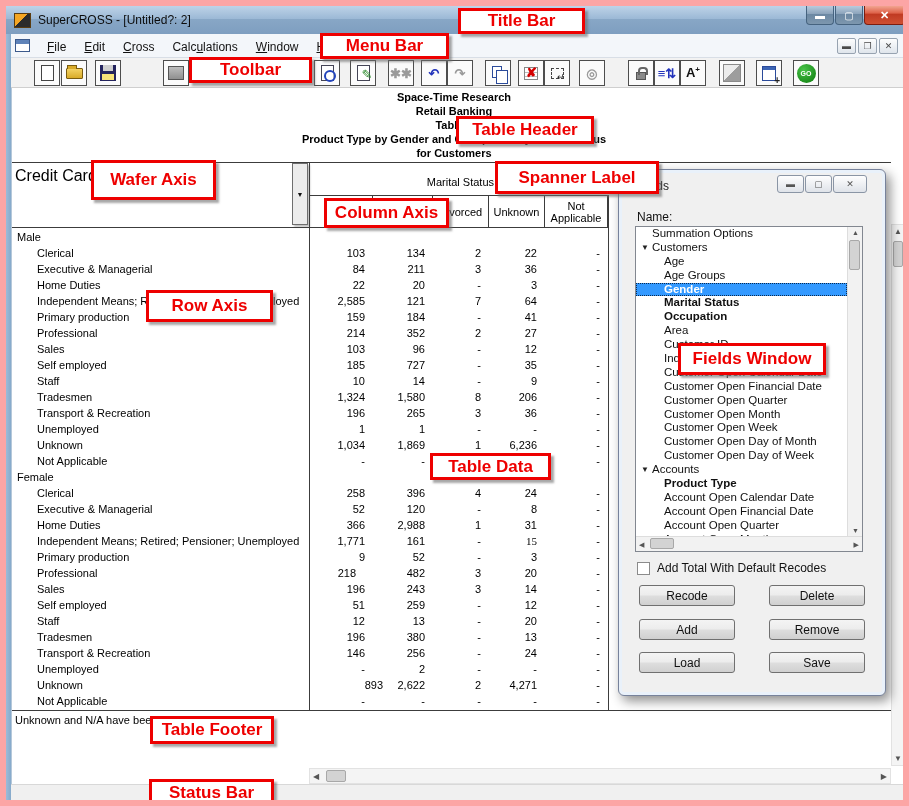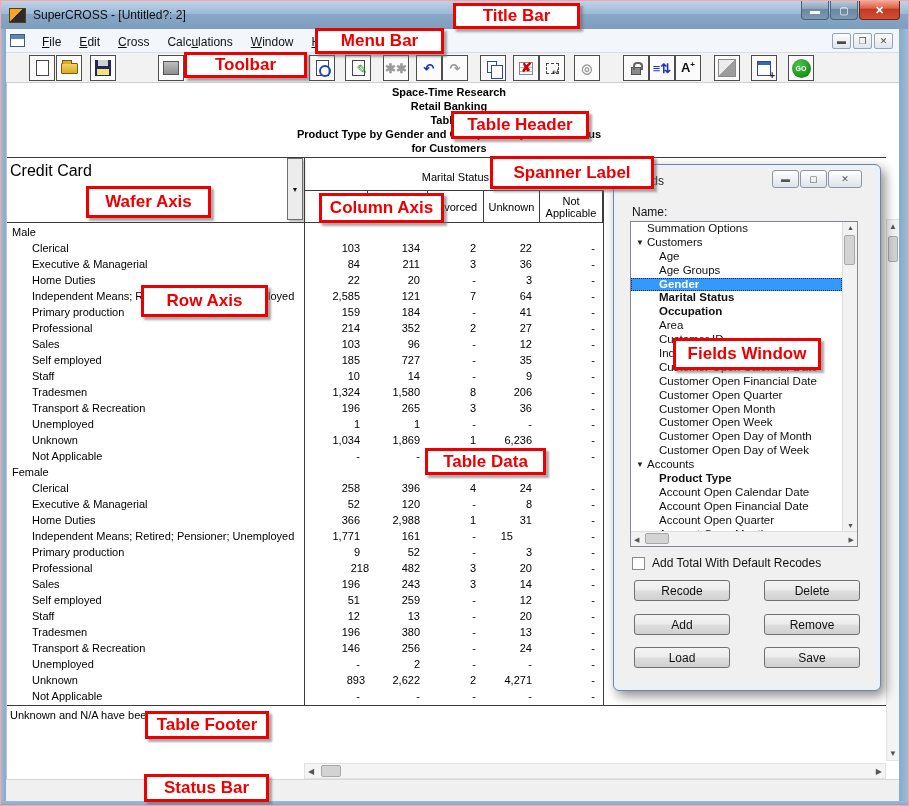--- a/index.html
+++ b/index.html
@@ -1,17 +1,17 @@
 <!DOCTYPE html>
 <html><head>
 <meta charset="utf-8">
 <style>
   html,body{margin:0;padding:0;background:#555;}
   *{box-sizing:border-box;font-family:"Liberation Sans",sans-serif;}
-  .win{position:relative;width:909px;height:806px;background:#ffffff;border:1px solid #fca5a5;overflow:hidden;}
+  .win{position:relative;width:909px;height:806px;background:#ffffff;border:6px solid #fca5a5;overflow:hidden;}
   
   .titlebar{position:absolute;left:0;top:0;width:907px;height:28px;
     background:linear-gradient(#bed3e8,#9cb9d6 45%,#88a7c6 46%,#7e9ec0);display:flex;align-items:center;}
   .app-icon{width:17px;height:15px;margin-left:8px;background:linear-gradient(135deg,#f5a623 0 45%,#2b2b2b 45%);border:1px solid #5a3c10;}
   .title-text{font-size:12px;color:#0c0c0c;margin-left:7px;}
   .capbtn{position:absolute;top:0;height:19px;border:1px solid #46637f;border-top:none;
     background:linear-gradient(#b9cbdd,#8aa2ba 45%,#6c88a3 46%,#7d97ae);color:#fff;font-size:10px;
     display:flex;align-items:center;justify-content:center;border-radius:0 0 4px 4px;cursor:default;}
   .capbtn.min{left:800px;width:28px;} .capbtn.max{left:829px;width:28px;}
   .capbtn.close{left:858px;width:41px;background:linear-gradient(#f2a490,#dd6148 40%,#c03a22 45%,#cf5033);border-color:#7c1d10;font-weight:bold;font-size:11px;}
@@ -358,34 +358,34 @@
           <span class="cell" style="left: 361px; width: 60px;">2,988</span>
           <span class="cell" style="left: 421px; width: 56px;">1</span>
           <span class="cell" style="left: 477px; width: 56px;">31</span>
           <span class="cell" style="left: 533px; width: 63px;">-</span>
         </div>
         <div class="trow">
           <span class="rlabel" style="left: 25px;">Independent Means; Retired; Pensioner; Unemployed</span>
           <span class="cell" style="left: 297px; width: 64px;">1,771</span>
           <span class="cell" style="left: 361px; width: 60px;">161</span>
           <span class="cell" style="left: 421px; width: 56px;">-</span>
-          <span class="cell" style="left: 458px; width: 56px;">15</span>
+          <span class="cell" style="left: 477px; width: 56px; font-family: Liberation Serif, serif;">15</span>
           <span class="cell" style="left: 533px; width: 63px;">-</span>
         </div>
         <div class="trow">
           <span class="rlabel" style="left: 25px;">Primary production</span>
           <span class="cell" style="left: 297px; width: 64px;">9</span>
           <span class="cell" style="left: 361px; width: 60px;">52</span>
           <span class="cell" style="left: 421px; width: 56px;">-</span>
           <span class="cell" style="left: 477px; width: 56px;">3</span>
           <span class="cell" style="left: 533px; width: 63px;">-</span>
         </div>
         <div class="trow">
           <span class="rlabel" style="left: 25px;">Professional</span>
-          <span class="cell" style="left: 306px; width: 64px;">218</span>
+          <span class="cell" style="left: 288px; width: 64px;">218</span>
           <span class="cell" style="left: 361px; width: 60px;">482</span>
           <span class="cell" style="left: 421px; width: 56px;">3</span>
           <span class="cell" style="left: 477px; width: 56px;">20</span>
           <span class="cell" style="left: 533px; width: 63px;">-</span>
         </div>
         <div class="trow">
           <span class="rlabel" style="left: 25px;">Sales</span>
           <span class="cell" style="left: 297px; width: 64px;">196</span>
           <span class="cell" style="left: 361px; width: 60px;">243</span>
           <span class="cell" style="left: 421px; width: 56px;">3</span>
@@ -427,21 +427,21 @@
         <div class="trow">
           <span class="rlabel" style="left: 25px;">Unemployed</span>
           <span class="cell" style="left: 297px; width: 64px;">-</span>
           <span class="cell" style="left: 361px; width: 60px;">2</span>
           <span class="cell" style="left: 421px; width: 56px;">-</span>
           <span class="cell" style="left: 477px; width: 56px;">-</span>
           <span class="cell" style="left: 533px; width: 63px;">-</span>
         </div>
         <div class="trow">
           <span class="rlabel" style="left: 25px;">Unknown</span>
-          <span class="cell" style="left: 302px; width: 64px; padding-left: 36px;">893</span>
+          <span class="cell" style="left: 315px; width: 64px; padding-left: 36px;">893</span>
           <span class="cell" style="left: 361px; width: 60px;">2,622</span>
           <span class="cell" style="left: 421px; width: 56px;">2</span>
           <span class="cell" style="left: 477px; width: 56px;">4,271</span>
           <span class="cell" style="left: 533px; width: 63px;">-</span>
         </div>
         <div class="trow">
           <span class="rlabel" style="left: 25px;">Not Applicable</span>
           <span class="cell" style="left: 297px; width: 64px;">-</span>
           <span class="cell" style="left: 361px; width: 60px;">-</span>
           <span class="cell" style="left: 421px; width: 56px;">-</span>
@@ -524,21 +524,21 @@
         <div class="fw-push" style="left: 20px; top: 482px;">Load</div>
         <div class="fw-push" style="left: 150px; top: 482px;">Save</div>
       </div>
   </div>
 
   <div id="annotations">
       <div class="ann" style="left: 452px; top: 2px; width: 127px; height: 26px;">Title Bar</div>
       <div class="ann" style="left: 314px; top: 27px; width: 129px; height: 26px;">Menu Bar</div>
       <div class="ann" style="left: 183px; top: 51px; width: 123px; height: 26px;">Toolbar</div>
       <div class="ann" style="left: 450px; top: 110px; width: 138px; height: 28px;">Table Header</div>
-      <div class="ann" style="left: 85px; top: 185px; width: 125px; height: 32px;">Wafer Axis</div>
+      <div class="ann" style="left: 85px; top: 154px; width: 125px; height: 40px;">Wafer Axis</div>
       <div class="ann" style="left: 489px; top: 155px; width: 164px; height: 33px;">Spanner Label</div>
       <div class="ann" style="left: 318px; top: 192px; width: 125px; height: 30px;">Column Axis</div>
       <div class="ann" style="left: 140px; top: 284px; width: 127px; height: 32px;">Row Axis</div>
       <div class="ann" style="left: 672px; top: 337px; width: 148px; height: 32px;">Fields Window</div>
       <div class="ann" style="left: 424px; top: 447px; width: 121px; height: 27px;">Table Data</div>
       <div class="ann" style="left: 144px; top: 710px; width: 124px; height: 28px;">Table Footer</div>
       <div class="ann" style="left: 143px; top: 773px; width: 125px; height: 28px;">Status Bar</div>
     </div>
 </div>
 

